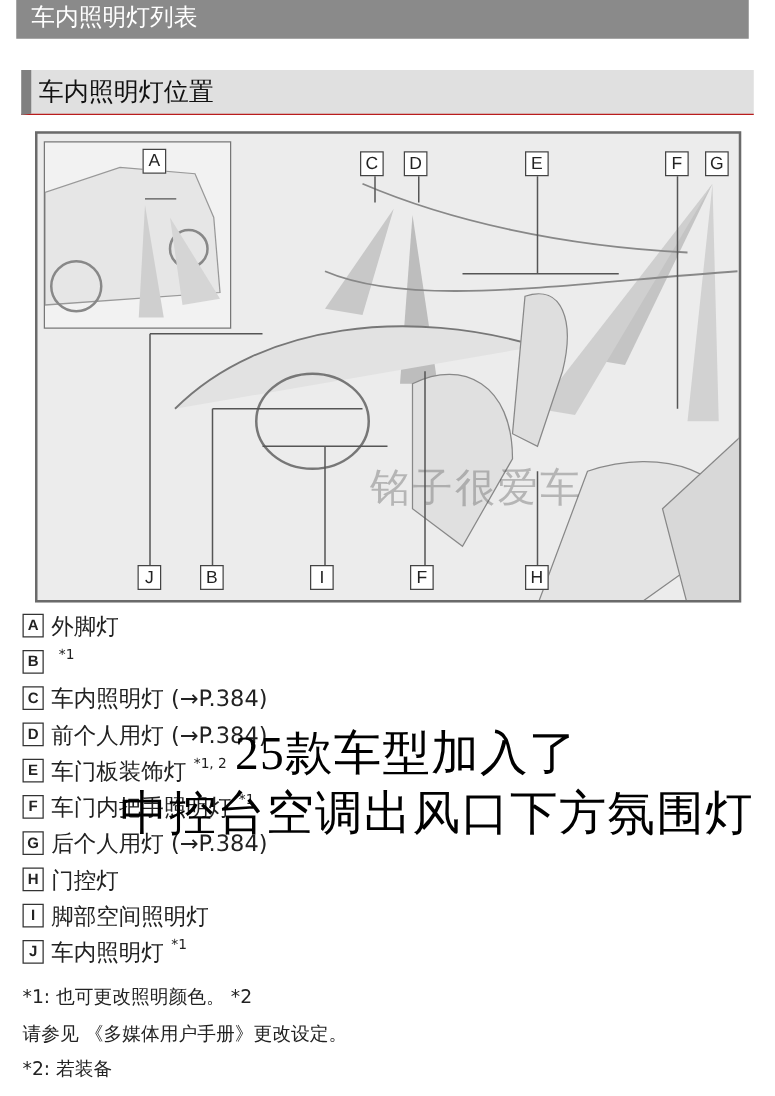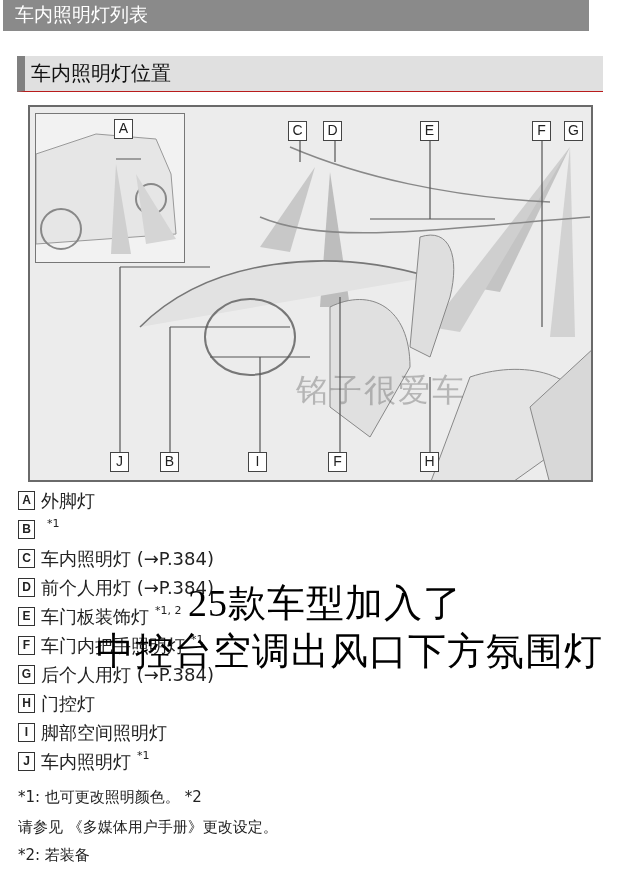--- a/index.html
+++ b/index.html
@@ -1,17 +1,17 @@
 <!DOCTYPE html>
 <html><head>
 <meta charset="utf-8">
 <style>
   html,body{margin:0;padding:0;background:#ffffff;}
   body{width:620px;height:877px;position:relative;overflow:hidden;font-family:"DejaVu Sans","Liberation Sans",sans-serif;color:#1a1a1a;}
-  .title-bar{position:absolute;left:3px;top:0;width:586px;height:31px;background:#8a8a8a;color:#fff;font-size:19px;line-height:28px;padding-left:12px;box-sizing:border-box;}
+  .title-bar{position:absolute;left:13px;top:0;width:586px;height:31px;background:#8a8a8a;color:#fff;font-size:19px;line-height:28px;padding-left:12px;box-sizing:border-box;}
   .section-bar{position:absolute;left:17px;top:56px;width:586px;height:36px;background:#e0e0e0;border-left:8px solid #808080;border-bottom:1px solid #b91c1c;box-sizing:border-box;font-size:20px;line-height:34px;padding-left:6px;color:#111;}
   .figure{position:absolute;left:28px;top:105px;width:565px;height:377px;border:2px solid #6a6a6a;box-sizing:border-box;background:#ececec;overflow:hidden;}
   .figure svg{position:absolute;left:0;top:0;}
   .callout{position:absolute;width:19px;height:20px;border:1.5px solid #444;background:#fff;box-sizing:border-box;font-size:14px;line-height:17px;text-align:center;color:#222;font-family:"Liberation Sans",sans-serif;}
   .inset{position:absolute;left:5px;top:6px;width:150px;height:150px;border:1.5px solid #777;background:#f2f2f2;box-sizing:border-box;}
   .watermark{position:absolute;left:245px;top:262px;font-size:32px;color:rgba(80,80,80,0.35);letter-spacing:2px;margin-left:21px;}
   .legend{position:absolute;left:18px;top:486px;}
   .legend-item{display:flex;align-items:center;height:29px;font-size:18px;color:#222;}
   .legend-key{width:17px;height:19px;border:1.5px solid #333;box-sizing:border-box;font-size:12px;line-height:16px;text-align:center;font-weight:bold;margin-right:6px;font-family:"Liberation Sans",sans-serif;}
   .sup{font-size:11px;vertical-align:top;position:relative;top:-6px;margin-left:6px;}

